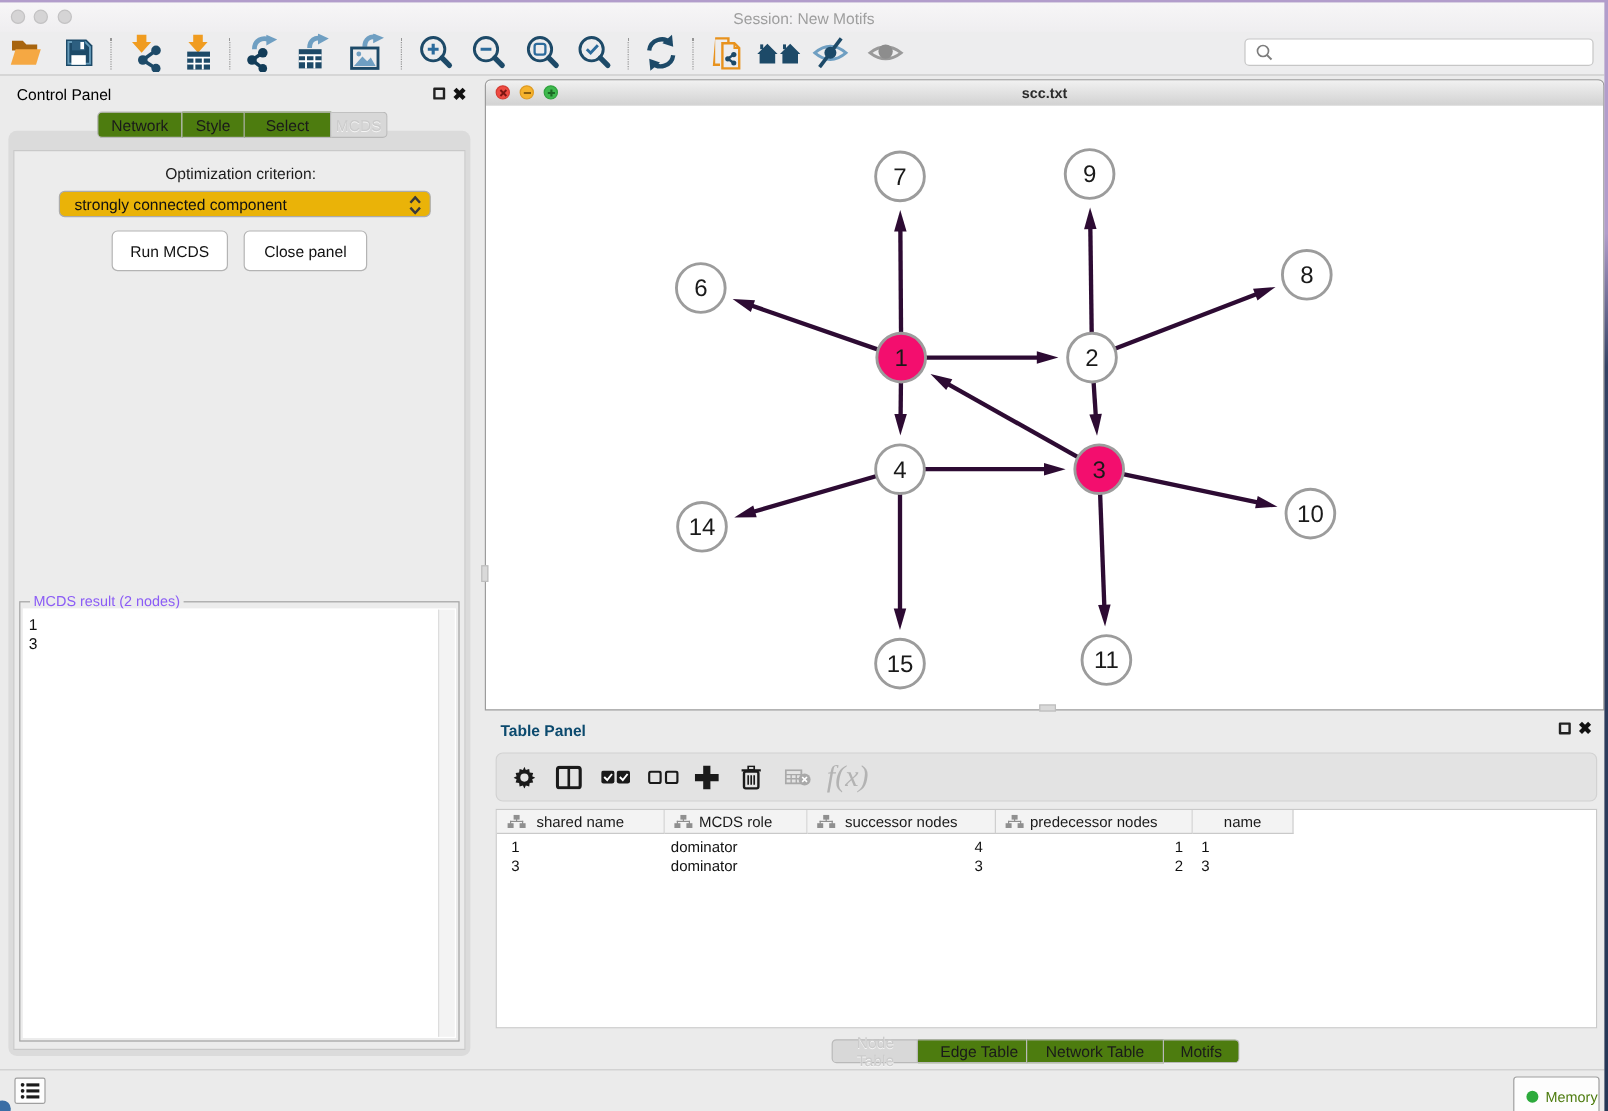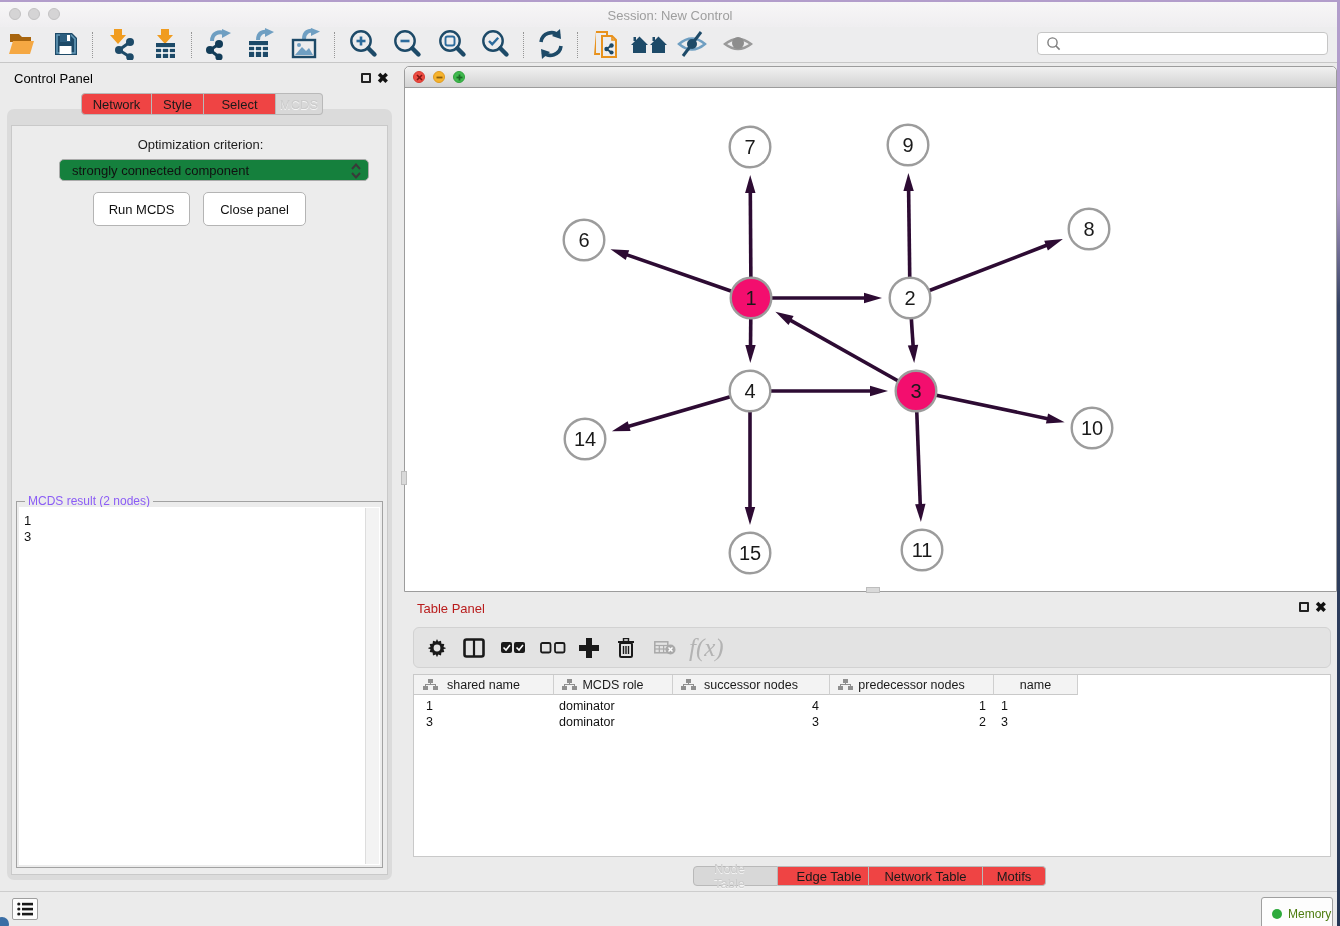--- a/index.html
+++ b/index.html
@@ -27,27 +27,27 @@
 
 
 #cp-head { left:0; top:63px; width:399px; height:30px; }
 #cp-title { left:14px; top:71px; font-size:13px; color:#000000; }
 .sqbtn { position:absolute; width:10px; height:10px; border:2px solid #222; border-radius:1px; }
 .xbtn { position:absolute; font-size:14px; font-weight:bold; color:#111; }
 #cp-outer { left:7px; top:109px; width:385px; height:771px; background:#dbdbdb; border-radius:7px; }
 #cp-inner { left:11px; top:125px; width:377px; height:750px; background:#ececec;
   border:1px solid #c9c9c9; }
 .tabrow { position:absolute; display:flex; height:22px; font-size:13px; }
-.tab { display:flex; align-items:center; justify-content:center; background:#ef4444;
+.tab { display:flex; align-items:center; justify-content:center; background:#4d7c0f;
   border:1px solid #b9b9b9; border-left:none; color:#1a1a1a; }
 .tab.first { border-left:1px solid #b9b9b9; border-radius:4px 0 0 4px; }
 .tab.last { border-radius:0 4px 4px 0; }
 .tab.sel { background:#d8d8d8; color:#cbcbcb; text-shadow:0 1px 0 #f5f5f5; }
 #optlabel { left:12px; top:137px; width:377px; text-align:center; font-size:13px; color:#1c1c1c; }
-#dropdown { left:59px; top:159px; width:310px; height:22px; background:#15803d;
+#dropdown { left:49px; top:159px; width:310px; height:22px; background:#eab308;
   border:1px solid #ababab; border-radius:5px; font-size:13px; color:#111; }
 .btn { position:absolute; height:34px; background:#fff; border:1px solid #b4b4b4;
   border-radius:5px; font-size:13px; color:#111; display:flex; align-items:center;
   justify-content:center; }
 #fieldset { left:16px; top:501px; width:367px; height:367px; border:1px solid #a2a2a2; }
 #legend { left:25px; top:494px; background:#ececec; padding:0 3px; font-size:12px; color:#8b5cf6; }
 #resultarea { left:19px; top:507px; width:361px; height:358px; background:#fff;
   font-size:13px; color:#111; line-height:15.5px; padding:6px 0 0 5px; }
 #res-scroll { left:365px; top:508px; width:14px; height:356px; background:#f3f3f3;
   border-left:1px solid #ddd; }
@@ -56,21 +56,21 @@
 #scc { left:404px; top:66px; width:933px; height:526px; background:#fff;
   border:1px solid #9c9c9c; border-radius:5px 5px 0 0; }
 #scc-tb { position:absolute; left:0; top:0; width:100%; height:21px;
   background:linear-gradient(#f1f1f1,#d3d3d3); border-bottom:1px solid #9c9c9c;
   border-radius:5px 5px 0 0; }
 .mac { position:absolute; top:4px; width:12px; height:12px; border-radius:50%; }
 #scc-title { position:absolute; width:100%; top:4px; text-align:center; font-size:12px;
   font-weight:bold; color:#2a2a2a; }
 
 
-#tp-title { left:417px; top:601px; font-size:13px; color:#b91c1c; }
+#tp-title { left:417px; top:601px; font-size:13px; color:#0c4a6e;font-weight:bold; }
 #tp-toolbar { left:413px; top:627px; width:918px; height:41px; background:#e3e3e3;
   border:1px solid #d2d2d2; border-radius:6px; }
 #tp-table { left:413px; top:674px; width:918px; height:183px; background:#fff;
   border:1px solid #c9c9c9; font-size:12.5px; color:#1a1a1a; }
 .th { position:absolute; top:0; height:20px; background:#f3f3f3;
   border-right:1px solid #cfcfcf; border-bottom:1px solid #c9c9c9;
   display:flex; align-items:center; justify-content:center; }
 .cell { position:absolute; font-size:12.5px; color:#111; }
 #bottabs { position:absolute; display:flex; height:20px; font-size:13px; }
 
@@ -82,21 +82,21 @@
   border:1px solid #9f9f9f; border-radius:3px; font-size:12px; color:#4d7c0f;
   display:flex; align-items:center; }
 </style>
 </head>
 <body>
 <div class="abs" id="titlebar"></div>
 <div class="abs" id="topstrip"></div>
 <div class="tl" style="left:9px;"></div>
 <div class="tl" style="left:28px;"></div>
 <div class="tl" style="left:48px;"></div>
-<div class="abs" id="title">Session: New Control</div>
+<div class="abs" id="title">Session: New Motifs</div>
 <div class="abs" id="toolbar"></div>
 <svg class="tbi" style="left:6px;" width="32" height="32" viewBox="0 0 32 32">
   <path d="M4,6 h9 l3,3 h9 v5 h-21 z" fill="#a8650f"></path>
   <polygon points="7,13 28,13 24,26 3,26" fill="#f5a843"></polygon>
 </svg>
 <svg class="tbi" style="left:50px;" width="32" height="32" viewBox="0 0 32 32">
   <path d="M5,5 h17 l5,5 v17 h-22 z" fill="#1d4a68"></path>
   <path d="M7,7 h14 l4,4 v14 h-18 z" fill="none" stroke="#659ab8" stroke-width="1.6"></path>
   <rect x="10" y="6" width="11" height="8" fill="#2d5f80"></rect>
   <rect x="17" y="7" width="3" height="6" fill="#fff"></rect>
@@ -257,20 +257,21 @@
     <g stroke="#7c1612" stroke-width="1.6">
         <line x1="12" y1="8" x2="17" y2="13"></line>
         <line x1="17" y1="8" x2="12" y2="13"></line>
       </g>
     <line x1="31.5" y1="10.5" x2="37.5" y2="10.5" stroke="#8a5e0e" stroke-width="1.8"></line>
     <g stroke="#1c6a26" stroke-width="1.8">
         <line x1="51.5" y1="10.5" x2="57.5" y2="10.5"></line>
         <line x1="54.5" y1="7.5" x2="54.5" y2="13.5"></line>
       </g>
   </svg>
+  <div id="scc-title">scc.txt</div>
   <svg width="931" height="503" viewBox="0 0 931 503" style="position:absolute;left:0;top:21px;">
     <g stroke="#2d0b33" stroke-width="3.6" fill="#2d0b33">
       <line x1="346" y1="210" x2="345.3" y2="103.0"></line>
       <line x1="346" y1="210" x2="220.6" y2="166.4"></line>
       <line x1="346" y1="210" x2="461.0" y2="210.0"></line>
       <line x1="346" y1="210" x2="345.5" y2="259.0"></line>
       <line x1="505" y1="210" x2="503.6" y2="101.0"></line>
       <line x1="505" y1="210" x2="642.9" y2="156.8"></line>
       <line x1="505" y1="210" x2="508.2" y2="259.1"></line>
       <line x1="511" y1="303" x2="384.3" y2="231.6"></line>
@@ -427,21 +428,21 @@
   <div class="cell" style="left:259px;top:24px;width:146px;text-align:right;">4</div>
   <div class="cell" style="left:416px;top:24px;width:156px;text-align:right;">1</div>
   <div class="cell" style="left:587px;top:24px;">1</div>
   <div class="cell" style="left:12px;top:40px;">3</div>
   <div class="cell" style="left:145px;top:40px;">dominator</div>
   <div class="cell" style="left:259px;top:40px;width:146px;text-align:right;">3</div>
   <div class="cell" style="left:416px;top:40px;width:156px;text-align:right;">2</div>
   <div class="cell" style="left:587px;top:40px;">3</div>
 </div>
 <div class="abs" id="bottabs" style="left:693px; top:866px;">
-  <div class="tab first sel" style="width:85px;padding-left:20px;">Node Table</div>
+  <div class="tab first sel" style="width:72px;padding-left:20px;">Node Table</div>
   <div class="tab" style="width:91px;padding-left:12px;">Edge Table</div>
   <div class="tab" style="width:114px;">Network Table</div>
   <div class="tab last" style="width:63px;">Motifs</div>
 </div>
 
 <div class="abs" id="statusline"></div>
 <div class="abs" id="listbtn">
   <svg width="16" height="14" viewBox="0 0 16 14" style="position:absolute;left:4px;top:3px;" fill="#1a1a1a">
     <circle cx="1.8" cy="2" r="1.6"></circle>
       <rect x="5" y="0.8" width="11" height="2.6"></rect>

